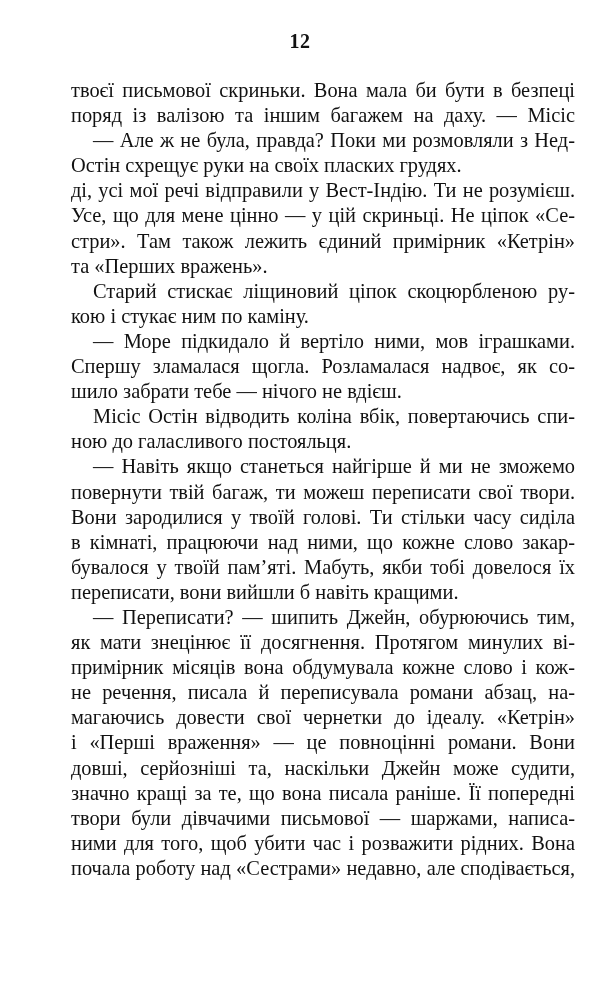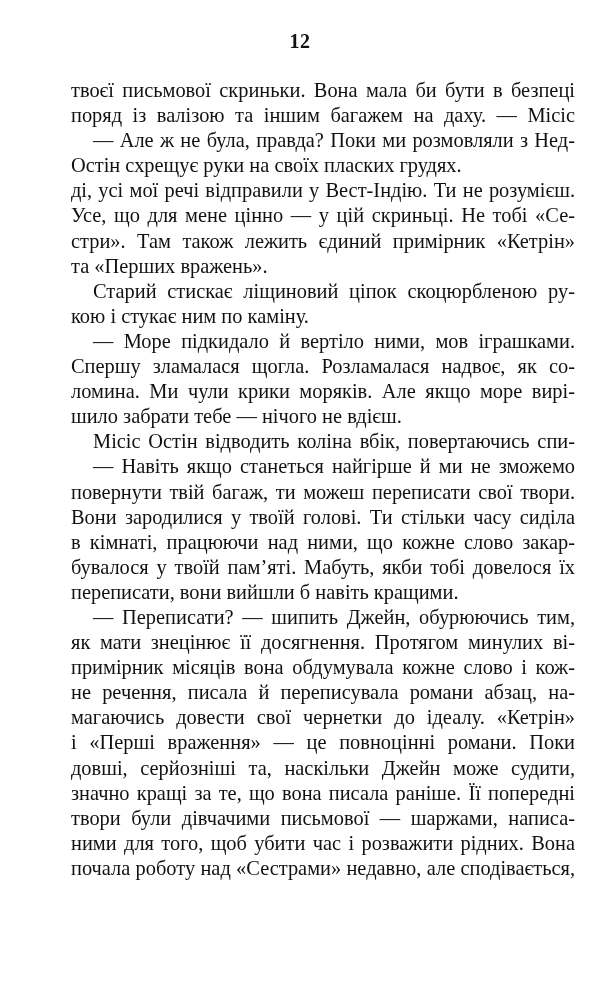--- a/index.html
+++ b/index.html
@@ -28,41 +28,41 @@
 <body>
 
 <div class="page">
   <div class="page-number">12</div>
   <div class="text-block" id="text-block">
       <span class="line">твоєї письмової скриньки. Вона мала би бути в безпеці</span>
       <span class="line">поряд із валізою та іншим багажем на даху. — Місіс</span>
       <span class="line indent">— Але ж не була, правда? Поки ми розмовляли з Нед-</span>
       <span class="line last">Остін схрещує руки на своїх пласких грудях.</span>
       <span class="line">ді, усі мої речі відправили у Вест-Індію. Ти не розумієш.</span>
-      <span class="line">Усе, що для мене цінно — у цій скриньці. Не тобі «Се-</span>
+      <span class="line">Усе, що для мене цінно — у цій скриньці. Не ціпок «Се-</span>
       <span class="line">стри». Там також лежить єдиний примірник «Кетрін»</span>
       <span class="line last">та «Перших вражень».</span>
       <span class="line indent">Старий стискає ліщиновий ціпок скоцюрбленою ру-</span>
       <span class="line last">кою і стукає ним по каміну.</span>
       <span class="line indent">— Море підкидало й вертіло ними, мов іграшками.</span>
       <span class="line">Спершу зламалася щогла. Розламалася надвоє, як со-</span>
-      <span class="line">ломина. Ми чули крики моряків. Але якщо море вирі-</span>
       <span class="line last">шило забрати тебе — нічого не вдієш.</span>
       <span class="line indent">Місіс Остін відводить коліна вбік, повертаючись спи-</span>
+      <span class="line last">ною до галасливого постояльця.</span>
       <span class="line indent">— Навіть якщо станеться найгірше й ми не зможемо</span>
       <span class="line">повернути твій багаж, ти можеш переписати свої твори.</span>
       <span class="line">Вони зародилися у твоїй голові. Ти стільки часу сиділа</span>
       <span class="line">в кімнаті, працюючи над ними, що кожне слово закар-</span>
       <span class="line">бувалося у твоїй пам’яті. Мабуть, якби тобі довелося їх</span>
       <span class="line last">переписати, вони вийшли б навіть кращими.</span>
       <span class="line indent">— Переписати? — шипить Джейн, обурюючись тим,</span>
       <span class="line">як мати знецінює її досягнення. Протягом минулих ві-</span>
       <span class="line">примірник місяців вона обдумувала кожне слово і кож-</span>
       <span class="line">не речення, писала й переписувала романи абзац, на-</span>
       <span class="line">магаючись довести свої чернетки до ідеалу. «Кетрін»</span>
-      <span class="line">і «Перші враження» — це повноцінні романи. Поки</span>
+      <span class="line">і «Перші враження» — це повноцінні романи. Вони</span>
       <span class="line">довші, серйозніші та, наскільки Джейн може судити,</span>
       <span class="line">значно кращі за те, що вона писала раніше. Її попередні</span>
       <span class="line">твори були дівчачими письмової — шаржами, написа-</span>
       <span class="line">ними для того, щоб убити час і розважити рідних. Вона</span>
       <span class="line">почала роботу над «Сестрами» недавно, але сподівається,</span>
     </div>
 </div>
 
 </body></html>

